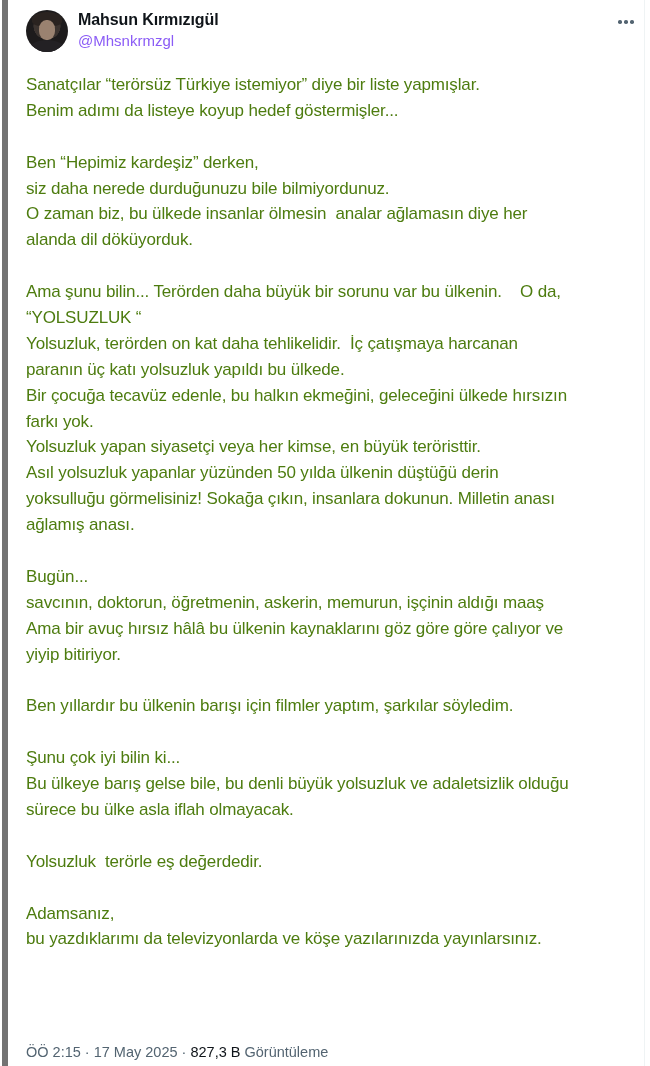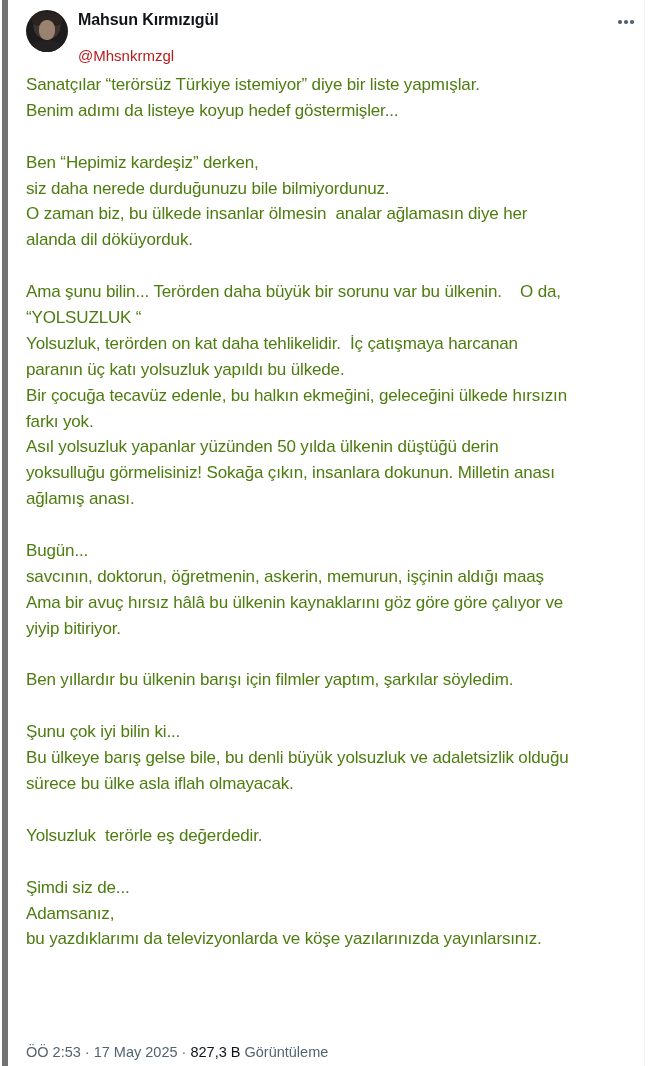--- a/index.html
+++ b/index.html
@@ -7,21 +7,21 @@
          font-family: "Liberation Sans", "DejaVu Sans", sans-serif; color: #0f1419; }
   .card { position: absolute; left: 2px; top: 0; width: 643px; height: 1066px;
           border-left: 6px solid #737373; border-right: 1px solid #eff3f4; box-sizing: border-box; }
   .avatar { position: absolute; left: 18px; top: 10px; width: 42px; height: 42px; border-radius: 50%;
             background: radial-gradient(circle at 50% 38%, #8a7563 0 22%, #3c3430 23% 40%, #1d1b1c 41% 100%);
             overflow: hidden; }
   .avatar .hair { position: absolute; left: 6px; top: 2px; width: 30px; height: 14px; border-radius: 50% 50% 30% 30%; background: #2a2320; }
   .avatar .face { position: absolute; left: 13px; top: 10px; width: 16px; height: 20px; border-radius: 45%; background: #9a8270; }
   .avatar .shoulders { position: absolute; left: 2px; top: 30px; width: 38px; height: 20px; border-radius: 50% 50% 0 0; background: #232124; }
   .name { position: absolute; left: 70px; top: 11px; font-size: 16px; font-weight: bold; color: #0f1419; letter-spacing: -0.1px; }
-  .handle { position: absolute; left: 70px; top: 47px; font-size: 15px; color: #b91c1c; }
+  .handle { position: absolute; left: 70px; top: 32px; font-size: 15px; color: #8b5cf6; }
   .more { position: absolute; left: 603px; top: 12px; width: 30px; height: 20px; display: flex; align-items: center; justify-content: center; gap: 2.5px; cursor: pointer; }
   .more span { width: 3.5px; height: 3.5px; border-radius: 50%; background: #536471; display: block; }
   .body { position: absolute; left: 18px; top: 72px; width: 615px; font-size: 17px; line-height: 25.9px; color: #4d7c0f; letter-spacing: -0.15px; }
   .line { white-space: pre; height: 25.9px; }
   .footer { position: absolute; left: 18px; top: 1044px; font-size: 14.5px; color: #536471; white-space: pre; }
   .footer b { color: #0f1419; font-weight: normal; }
 </style>
 </head>
 <body>
 
@@ -47,36 +47,36 @@
     <div class="line">siz daha nerede durduğunuzu bile bilmiyordunuz.</div>
     <div class="line">O zaman biz, bu ülkede insanlar ölmesin  analar ağlamasın diye her</div>
     <div class="line">alanda dil döküyorduk.</div>
     <div class="line"></div>
     <div class="line">Ama şunu bilin... Terörden daha büyük bir sorunu var bu ülkenin.    O da,</div>
     <div class="line">“YOLSUZLUK “</div>
     <div class="line">Yolsuzluk, terörden on kat daha tehlikelidir.  İç çatışmaya harcanan</div>
     <div class="line">paranın üç katı yolsuzluk yapıldı bu ülkede.</div>
     <div class="line">Bir çocuğa tecavüz edenle, bu halkın ekmeğini, geleceğini ülkede hırsızın</div>
     <div class="line">farkı yok.</div>
+    <div class="line">Yolsuzluk yapan siyasetçi veya her kimse, en büyük teröristtir.</div>
     <div class="line">Asıl yolsuzluk yapanlar yüzünden 50 yılda ülkenin düştüğü derin</div>
     <div class="line">yoksulluğu görmelisiniz! Sokağa çıkın, insanlara dokunun. Milletin anası</div>
     <div class="line">ağlamış anası.</div>
     <div class="line"></div>
     <div class="line">Bugün...</div>
     <div class="line">savcının, doktorun, öğretmenin, askerin, memurun, işçinin aldığı maaş</div>
     <div class="line">Ama bir avuç hırsız hâlâ bu ülkenin kaynaklarını göz göre göre çalıyor ve</div>
     <div class="line">yiyip bitiriyor.</div>
     <div class="line"></div>
     <div class="line">Ben yıllardır bu ülkenin barışı için filmler yaptım, şarkılar söyledim.</div>
     <div class="line"></div>
     <div class="line">Şunu çok iyi bilin ki...</div>
     <div class="line">Bu ülkeye barış gelse bile, bu denli büyük yolsuzluk ve adaletsizlik olduğu</div>
     <div class="line">sürece bu ülke asla iflah olmayacak.</div>
     <div class="line"></div>
     <div class="line">Yolsuzluk  terörle eş değerdedir.</div>
     <div class="line"></div>
-    <div class="line">Şimdi siz de...</div>
     <div class="line">Adamsanız,</div>
     <div class="line">bu yazdıklarımı da televizyonlarda ve köşe yazılarınızda yayınlarsınız.</div>
   </div>
 
-  <div class="footer"><span>ÖÖ 2:53</span><span> · </span><span>17 May 2025</span><span> · </span><b>827,3 B</b><span> Görüntüleme</span></div>
+  <div class="footer"><span>ÖÖ 2:15</span><span> · </span><span>17 May 2025</span><span> · </span><b>827,3 B</b><span> Görüntüleme</span></div>
 </div>
 
 </body></html>

